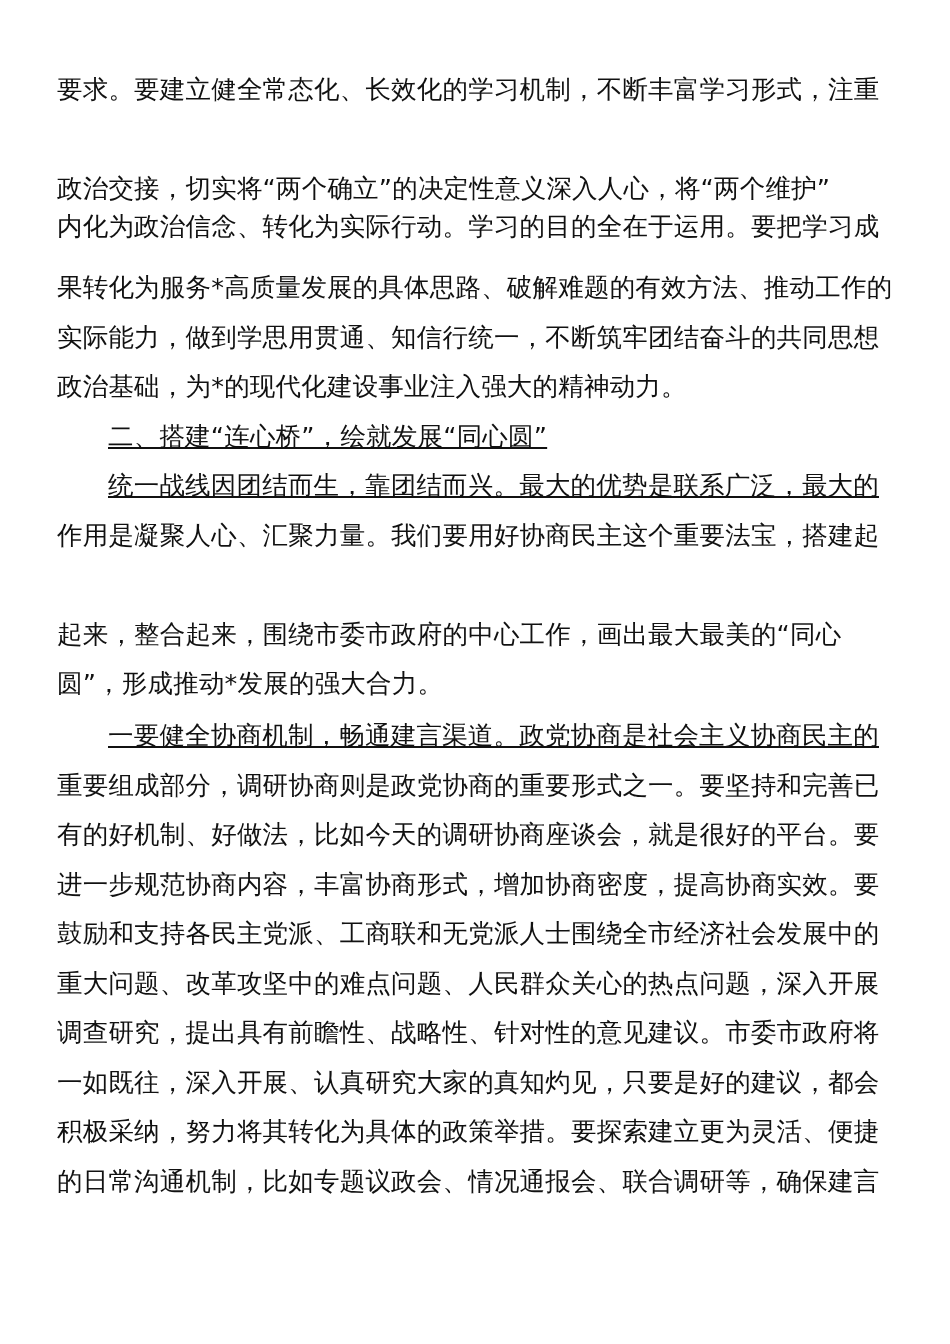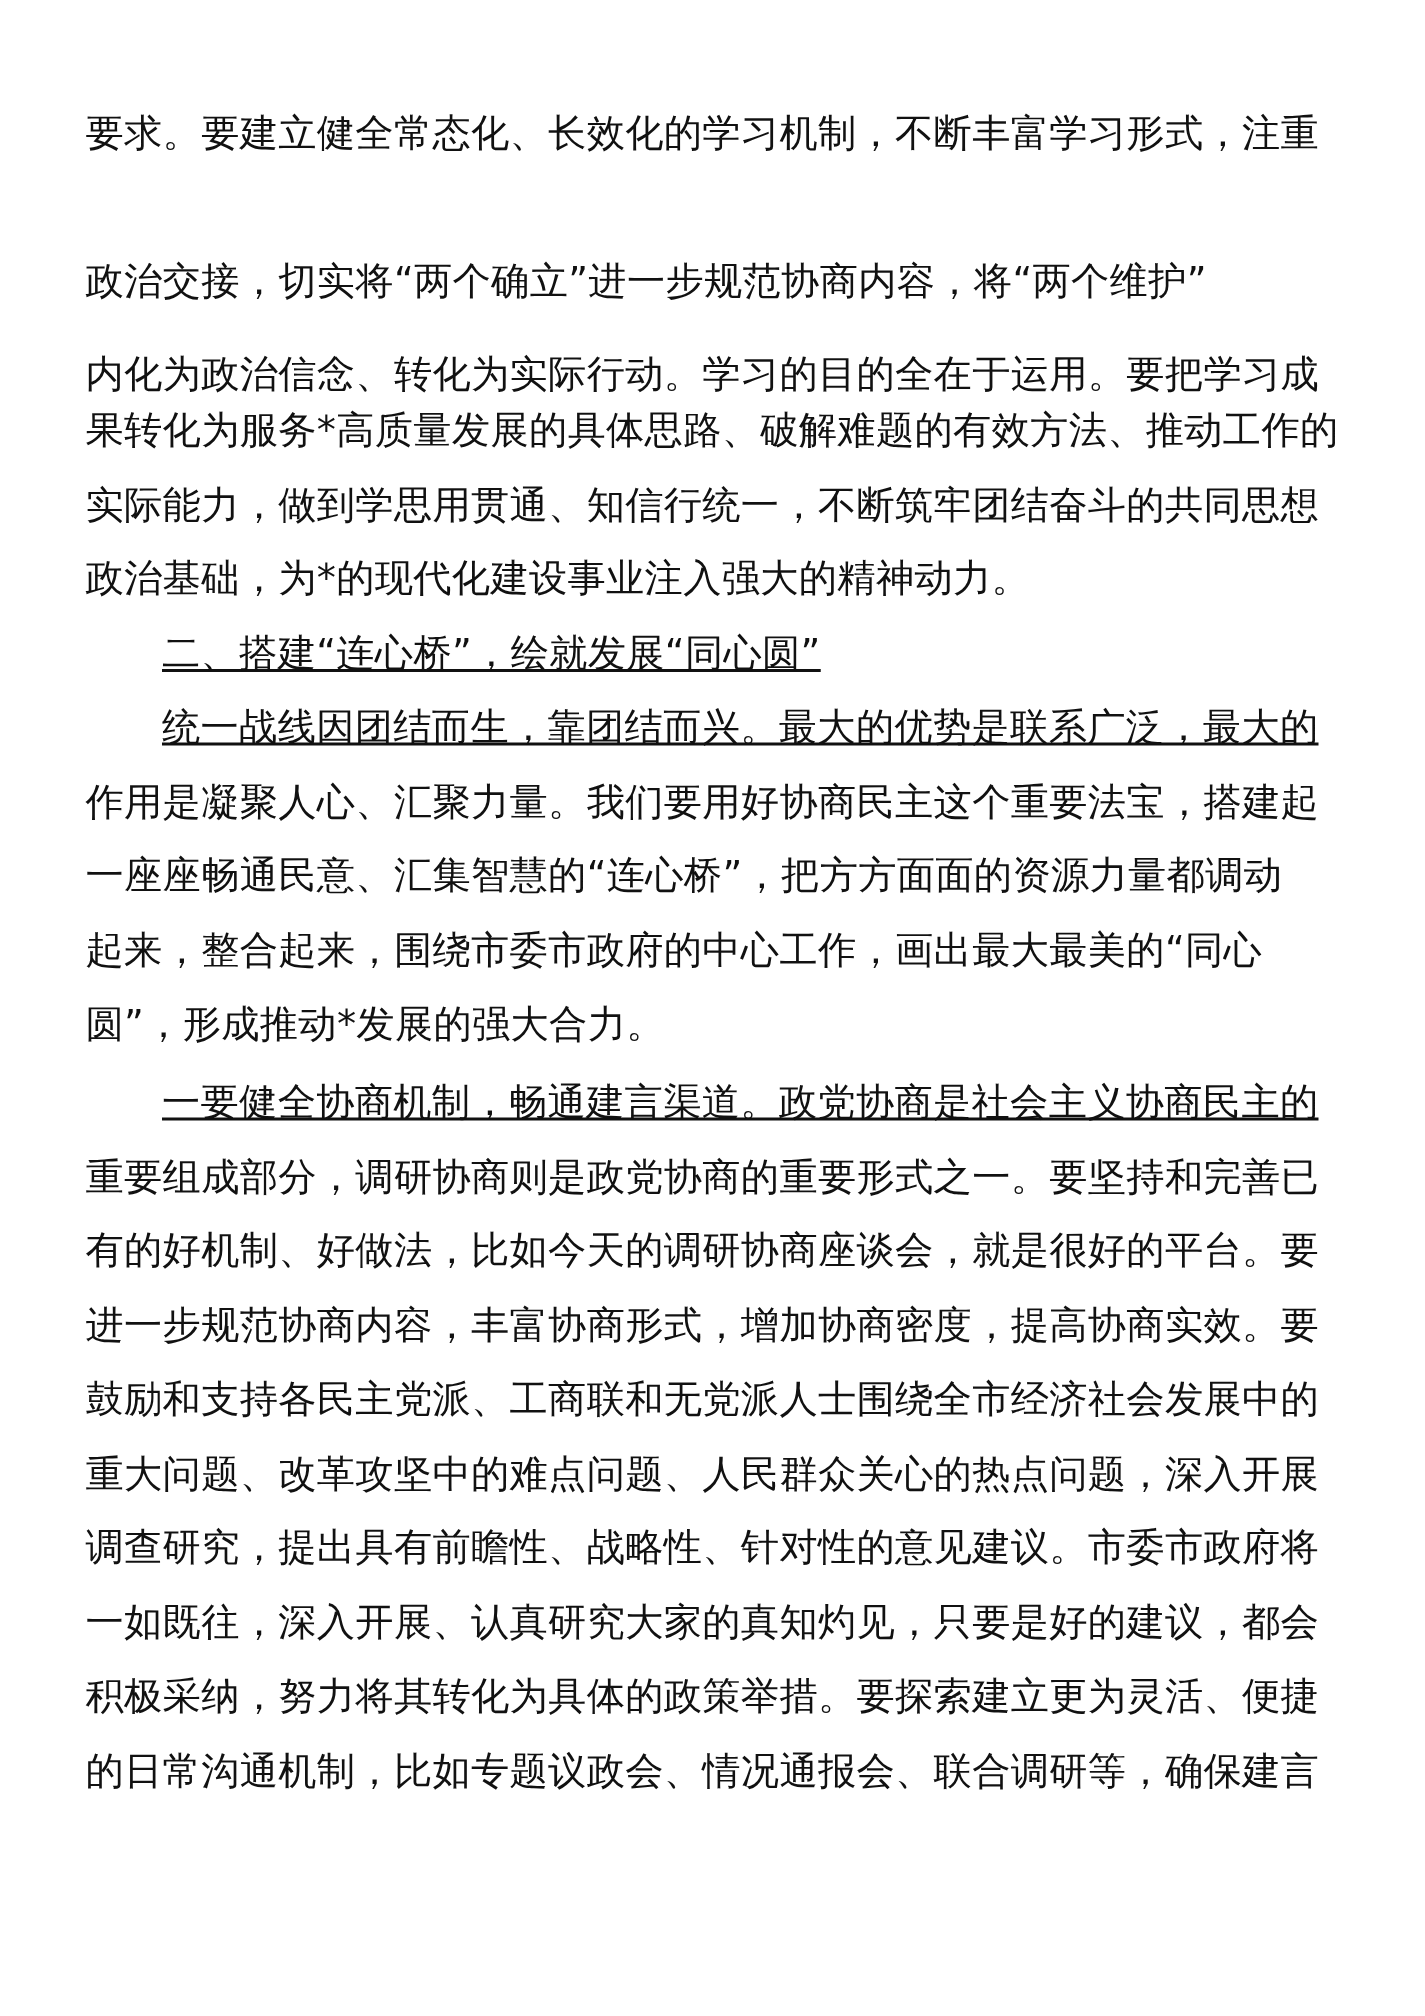--- a/index.html
+++ b/index.html
@@ -11,29 +11,28 @@
     font-size:25.5px; line-height:30px; color:#111;
     white-space:nowrap; letter-spacing:0.2px;
   }
   .indent { left:108px;text-decoration:underline; }
 </style>
 </head>
 <body>
 
 <div class="page">
   <div class="line" style="top:74px">要求。要建立健全常态化、长效化的学习机制，不断丰富学习形式，注重</div>
-  <div class="line" style="top:173px">政治交接，切实将“两个确立”进一步规范协商内容，将“两个维护”</div>
-  <div class="line" style="top:235px">内化为政治信念、转化为实际行动。学习的目的全在于运用。要把学习成</div>
+  <div class="line" style="top:173px">政治交接，切实将“两个确立”的决定性意义深入人心，将“两个维护”</div>
+  <div class="line" style="top:211px">内化为政治信念、转化为实际行动。学习的目的全在于运用。要把学习成</div>
   <div class="line" style="top:272px">果转化为服务*高质量发展的具体思路、破解难题的有效方法、推动工作的</div>
   <div class="line" style="top:322px">实际能力，做到学思用贯通、知信行统一，不断筑牢团结奋斗的共同思想</div>
   <div class="line" style="top:371px">政治基础，为*的现代化建设事业注入强大的精神动力。</div>
   <div class="line indent" style="top:421px">二、搭建“连心桥”，绘就发展“同心圆”</div>
   <div class="line indent" style="top:470px">统一战线因团结而生，靠团结而兴。最大的优势是联系广泛，最大的</div>
   <div class="line" style="top:520px">作用是凝聚人心、汇聚力量。我们要用好协商民主这个重要法宝，搭建起</div>
-  <div class="line" style="top:569px">一座座畅通民意、汇集智慧的“连心桥”，把方方面面的资源力量都调动</div>
   <div class="line" style="top:619px">起来，整合起来，围绕市委市政府的中心工作，画出最大最美的“同心</div>
   <div class="line" style="top:668px">圆”，形成推动*发展的强大合力。</div>
   <div class="line indent" style="top:720px">一要健全协商机制，畅通建言渠道。政党协商是社会主义协商民主的</div>
   <div class="line" style="top:770px">重要组成部分，调研协商则是政党协商的重要形式之一。要坚持和完善已</div>
   <div class="line" style="top:819px">有的好机制、好做法，比如今天的调研协商座谈会，就是很好的平台。要</div>
   <div class="line" style="top:869px">进一步规范协商内容，丰富协商形式，增加协商密度，提高协商实效。要</div>
   <div class="line" style="top:918px">鼓励和支持各民主党派、工商联和无党派人士围绕全市经济社会发展中的</div>
   <div class="line" style="top:968px">重大问题、改革攻坚中的难点问题、人民群众关心的热点问题，深入开展</div>
   <div class="line" style="top:1017px">调查研究，提出具有前瞻性、战略性、针对性的意见建议。市委市政府将</div>
   <div class="line" style="top:1067px">一如既往，深入开展、认真研究大家的真知灼见，只要是好的建议，都会</div>

